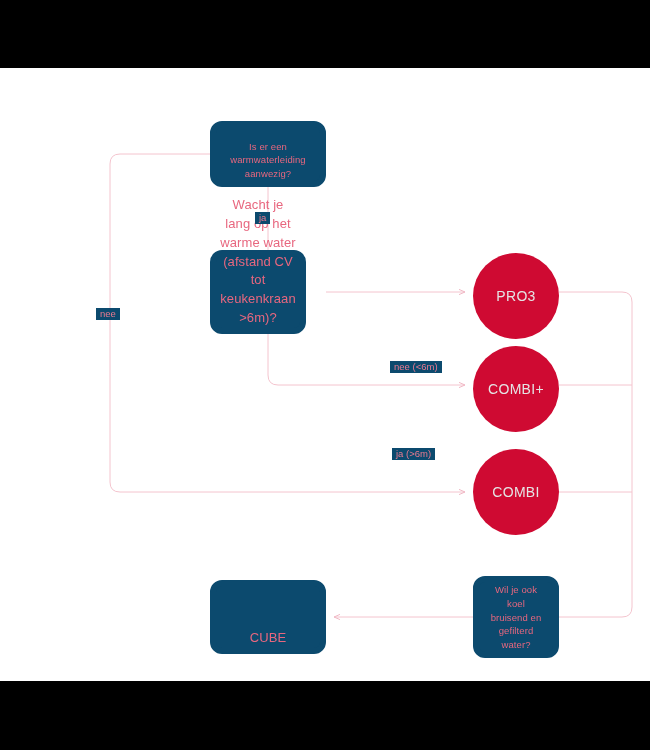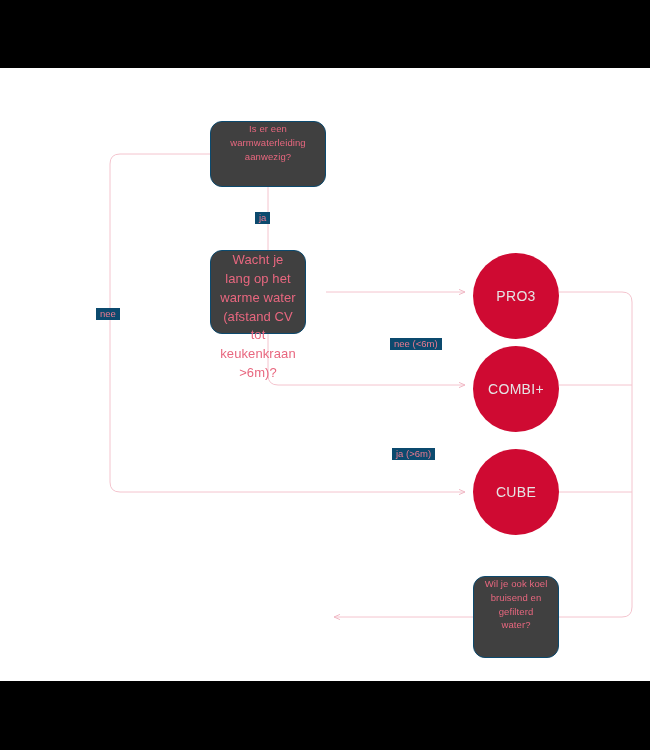--- a/index.html
+++ b/index.html
@@ -44,26 +44,26 @@
     width: 650px;
     height: 613px;
   }
 
   .node {
     position: absolute;
     box-sizing: border-box;
   }
 
   .box {
-    border: 1px solid #0c4a6e;
+    border: 6px solid #0c4a6e;
     border-radius: 12px;
-    background: #404040;
+    background: #0c4a6e;
     color: #e8677f;
     display: flex;
-    align-items: flex-start;
+    align-items: flex-end;
     justify-content: center;
     text-align: center;
     line-height: 1.45;
     letter-spacing: .1px;
   }
   .box .txt { padding: 0 10px; }
 
   .circle {
     border-radius: 50%;
     background: #cf0a32;
@@ -89,21 +89,21 @@
   #node-q1      { left: 210px; top: 53px;  width: 116px; height: 66px;  font-size: 9.5px; }
   #node-q2      { left: 210px; top: 182px; width: 96px; height: 84px;  font-size: 13px; }
   #node-pro3    { left: 473px; top: 185px; width: 86px;  height: 86px;  font-size: 14px; }
   #node-combiplus{ left: 473px; top: 278px; width: 86px;  height: 86px;  font-size: 14px; }
   #node-combi   { left: 473px; top: 381px; width: 86px;  height: 86px;  font-size: 14px; }
   #node-q3      { left: 473px; top: 508px; width: 86px;  height: 82px;  font-size: 9.5px; }
   #node-cube    { left: 210px; top: 512px; width: 116px; height: 74px;  font-size: 13px; }
 
   #lbl-ja       { left: 255px; top: 144px; }
   #lbl-nee      { left: 96px;  top: 240px; }
-  #lbl-nee6     { left: 390px; top: 270px; text-align: right; }
+  #lbl-nee6     { left: 390px; top: 293px; text-align: right; }
   #lbl-ja6      { left: 392px; top: 380px; }
 </style>
 </head>
 <body>
 
 <div id="stage">
 
   <div class="letterbox" id="bar-top"></div>
 
   <div id="canvas">
@@ -144,27 +144,30 @@
 
     <div class="node circle" id="node-pro3">
       <span>PRO3</span>
     </div>
 
     <div class="node circle" id="node-combiplus">
       <span>COMBI+</span>
     </div>
 
     <div class="node circle" id="node-combi">
-      <span>CUBE</span>
+      <span>COMBI</span>
     </div>
 
     <div class="node box" id="node-q3">
       <span class="txt">Wil je ook koel bruisend en gefilterd water?</span>
     </div>
 
+    <div class="node box" id="node-cube">
+      <span class="txt">CUBE</span>
+    </div>
 
     <span class="edge-label" id="lbl-ja">ja</span>
     <span class="edge-label" id="lbl-nee">nee</span>
     <span class="edge-label" id="lbl-nee6">nee (&lt;6m)</span>
     <span class="edge-label" id="lbl-ja6">ja (&gt;6m)</span>
 
   </div>
 
   <div class="letterbox" id="bar-bottom"></div>
 </div>

